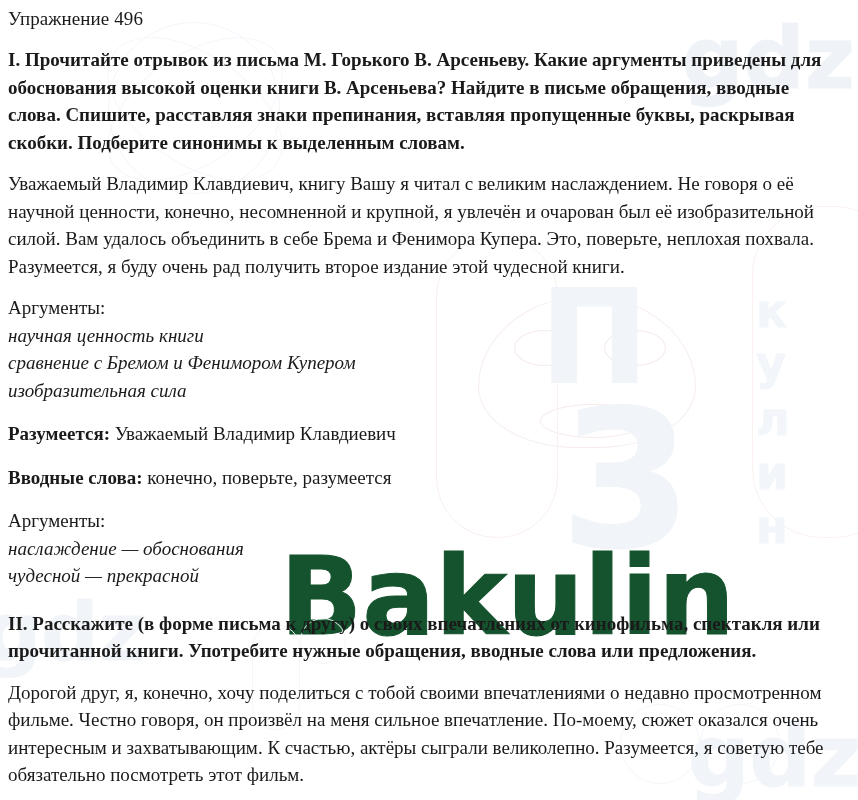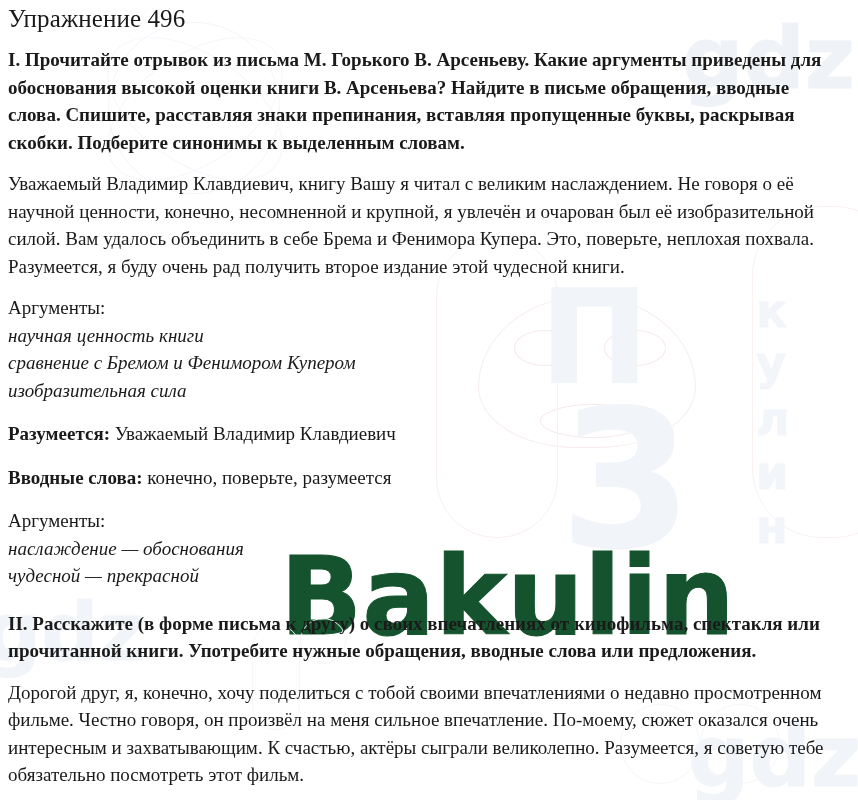--- a/index.html
+++ b/index.html
@@ -42,21 +42,21 @@
   
   #page {
     position: relative;
     z-index: 2;
     padding: 6px 14px 0 8px;
     box-sizing: border-box;
     width: 858px;
   }
 
   .ex-title {
-    font-size: 25px;
+    font-size: 19px;
     line-height: 26px;
     font-weight: 400;
     margin: 0 0 14px 0;
     letter-spacing: 0.1px;
   }
 
   .task-heading {
     font-size: 19px;
     line-height: 27.5px;
     font-weight: 700;

